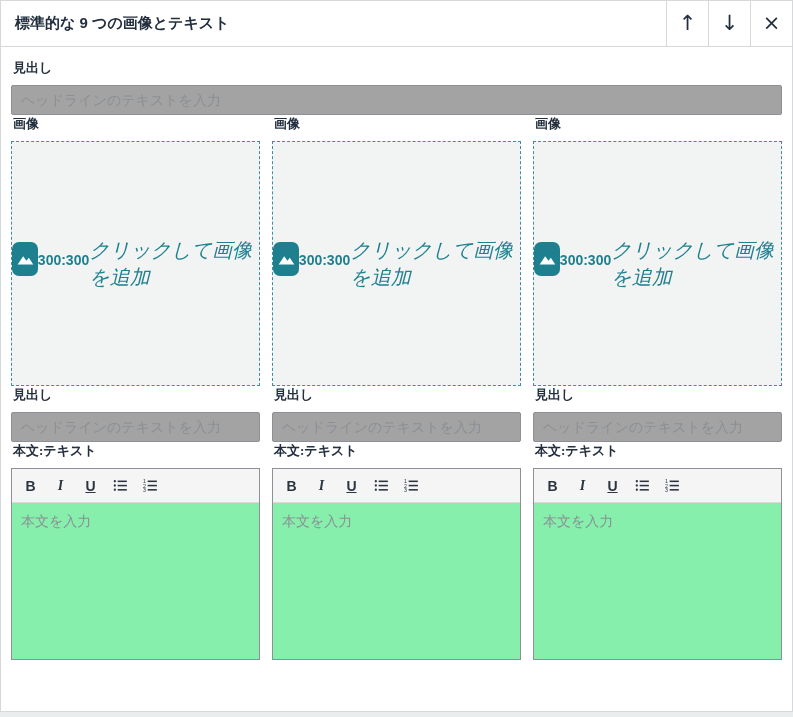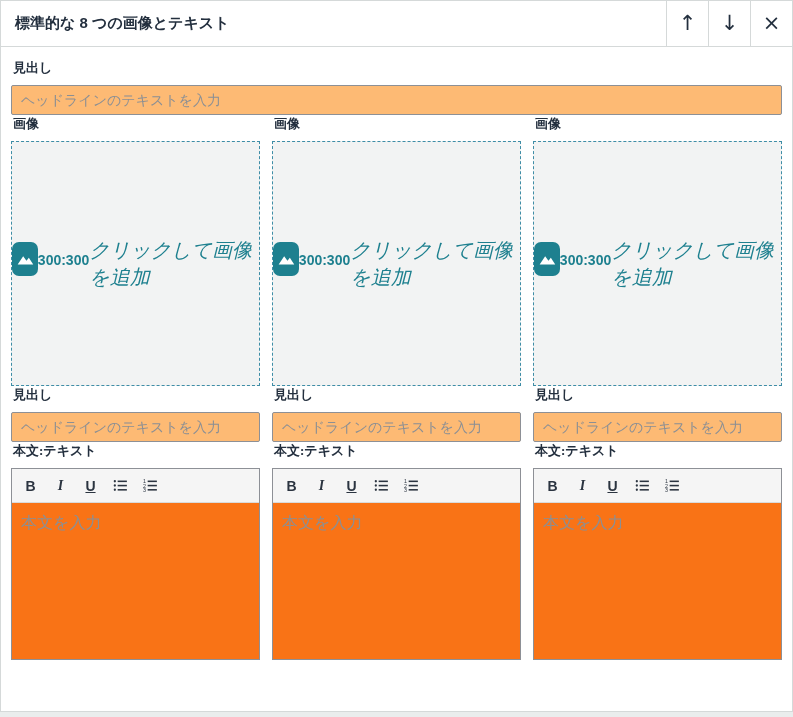--- a/index.html
+++ b/index.html
@@ -54,21 +54,21 @@
     font-family:Liberation Serif, serif;
   }
   .section-gap{margin-top:0;}
   input.text-input{
     width:100%;height:30px;
     border:1px solid var(--input-border);
     border-radius:2px;
     padding:0 9px;
     font-size:14px;color:var(--dark);
     font-family:inherit;
-    background:#fdba74;
+    background:#a3a3a3;
     outline:none;
   }
   input.text-input::placeholder,textarea::placeholder{color:var(--placeholder);opacity:1;}
   
   .cols{
     display:grid;
     grid-template-columns:repeat(3,1fr);
     gap:12px;
   }
   .upload-box{
@@ -116,32 +116,32 @@
     color:#2b3440;cursor:pointer;border-radius:2px;
     font-size:14px;
   }
   .tbtn.bold{font-weight:800;}
   .tbtn.italic{font-style:italic;font-weight:700;font-family:"Liberation Serif",serif;}
   .tbtn.underline{text-decoration:underline;font-weight:600;}
   .editor textarea{
     flex:1;width:100%;
     border:none;outline:none;resize:none;
     padding:10px 9px;
-    font-size:16px;color:var(--dark);
+    font-size:14px;color:var(--dark);
     font-family:inherit;
-    background:#f97316;
+    background:#86efac;
   }
 </style>
 </head>
 <body>
 
 <div class="panel">
 
   <div class="header">
-    <div class="header-title">標準的な 8 つの画像とテキスト</div>
+    <div class="header-title">標準的な 9 つの画像とテキスト</div>
     <div class="hbtn">
       <span class="glyph">↑</span>
     </div>
     <div class="hbtn">
       <span class="glyph">↓</span>
     </div>
     <div class="hbtn">
       <span class="glyph">×</span>
     </div>
   </div>

